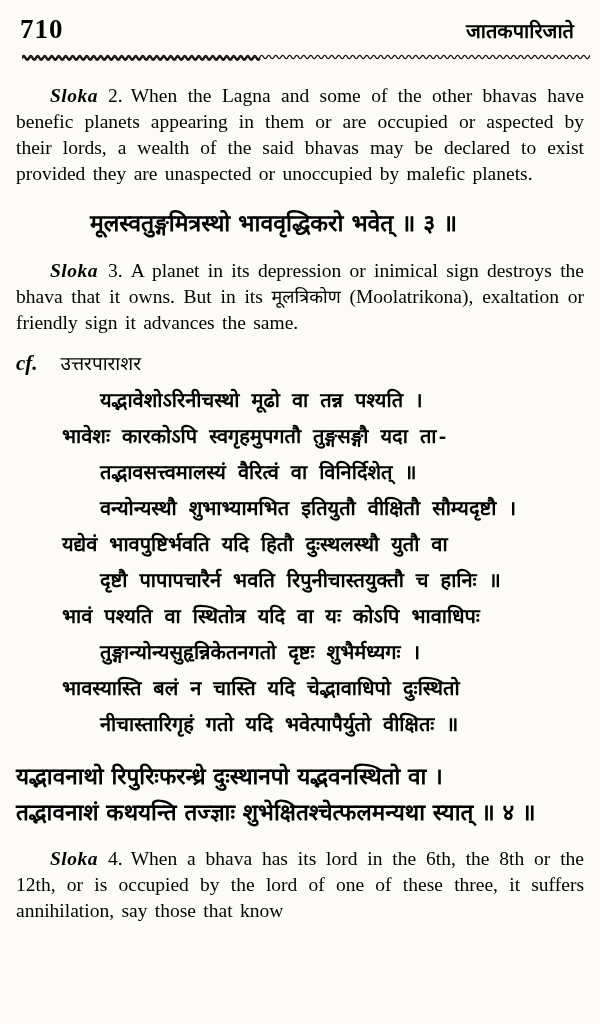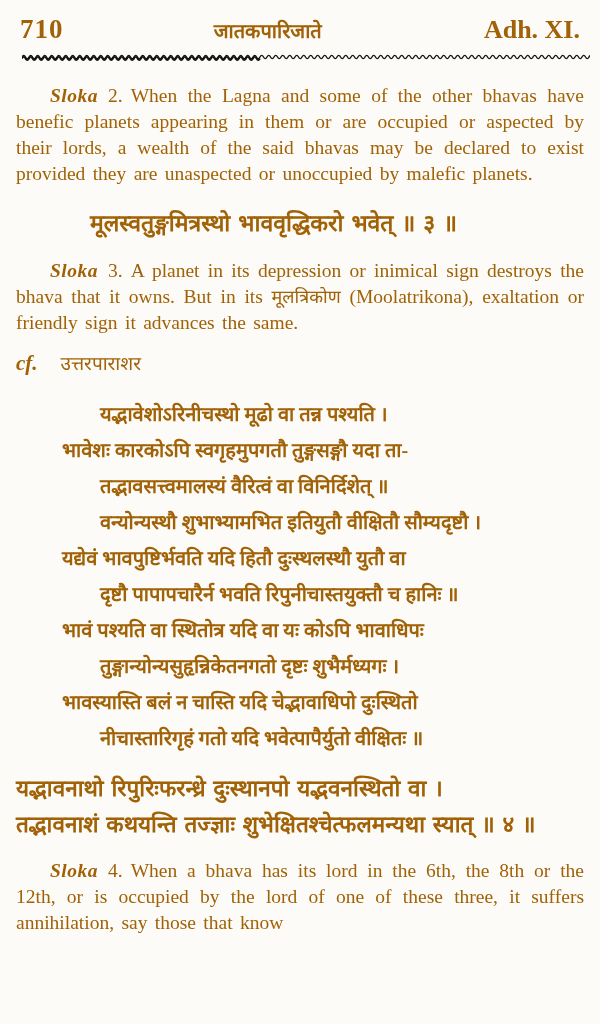--- a/index.html
+++ b/index.html
@@ -6,21 +6,21 @@
   body {
     width: 600px;
     background: #e9e7e0;
     font-family: "Liberation Serif", serif;
   }
   .page {
     position: relative;
     width: 600px;
     height: 1024px;
     background: #fcfbf7;
-    color: #a16207;
+    color: #000000;
     overflow: hidden;
     box-sizing: border-box;
     padding: 12px 16px 0 16px;
   }
   
   .header-row {
     display: flex;
     align-items: baseline;
     justify-content: space-between;
     padding: 2px 4px 0 4px;
@@ -86,22 +86,22 @@
     font-style: italic;
     font-size: 21px;
   }
   .cf-source {
     font-family: "DejaVu Sans", sans-serif;
     font-size: 19px;
     margin-left: 18px;
     text-align: center;
   }
   .quote-block {
-    margin-top: 20px;
-    font-family: Liberation Serif, serif;
+    margin-top: 8px;
+    font-family: Liberation Mono, monospace;
     font-size: 20px;
     line-height: 36px;
     font-weight: 600;
   }
   .quote-line { white-space: nowrap; }
   .qa { margin-left: 84px; }   
   .qb { margin-left: 46px; }   
   .verse-bold-block {
     font-family: "DejaVu Sans", sans-serif;
     font-weight: bold;
@@ -112,21 +112,20 @@
   }
 </style>
 </head>
 <body>
 
 <div class="page">
 
   <div class="header-row">
     <span class="page-number">710</span>
     <span class="running-title">जातकपारिजाते</span>
-    <span class="chapter-label">Adh. XI.</span>
   </div>
 
   <div class="rule-wrap">
     <svg id="wavy-rule" width="568" height="12" viewBox="0 0 568 12">
         <path d="M0,6 q1.75,-3.2 3.5,0 q1.75,3.2 3.5,0 q1.75,-3.2 3.5,0 q1.75,3.2 3.5,0 q1.75,-3.2 3.5,0 q1.75,3.2 3.5,0 q1.75,-3.2 3.5,0 q1.75,3.2 3.5,0 q1.75,-3.2 3.5,0 q1.75,3.2 3.5,0 q1.75,-3.2 3.5,0 q1.75,3.2 3.5,0 q1.75,-3.2 3.5,0 q1.75,3.2 3.5,0 q1.75,-3.2 3.5,0 q1.75,3.2 3.5,0 q1.75,-3.2 3.5,0 q1.75,3.2 3.5,0 q1.75,-3.2 3.5,0 q1.75,3.2 3.5,0 q1.75,-3.2 3.5,0 q1.75,3.2 3.5,0 q1.75,-3.2 3.5,0 q1.75,3.2 3.5,0 q1.75,-3.2 3.5,0 q1.75,3.2 3.5,0 q1.75,-3.2 3.5,0 q1.75,3.2 3.5,0 q1.75,-3.2 3.5,0 q1.75,3.2 3.5,0 q1.75,-3.2 3.5,0 q1.75,3.2 3.5,0 q1.75,-3.2 3.5,0 q1.75,3.2 3.5,0 q1.75,-3.2 3.5,0 q1.75,3.2 3.5,0 q1.75,-3.2 3.5,0 q1.75,3.2 3.5,0 q1.75,-3.2 3.5,0 q1.75,3.2 3.5,0 q1.75,-3.2 3.5,0 q1.75,3.2 3.5,0 q1.75,-3.2 3.5,0 q1.75,3.2 3.5,0 q1.75,-3.2 3.5,0 q1.75,3.2 3.5,0 q1.75,-3.2 3.5,0 q1.75,3.2 3.5,0 q1.75,-3.2 3.5,0 q1.75,3.2 3.5,0 q1.75,-3.2 3.5,0 q1.75,3.2 3.5,0 q1.75,-3.2 3.5,0 q1.75,3.2 3.5,0 q1.75,-3.2 3.5,0 q1.75,3.2 3.5,0 q1.75,-3.2 3.5,0 q1.75,3.2 3.5,0 q1.75,-3.2 3.5,0 q1.75,3.2 3.5,0 q1.75,-3.2 3.5,0 q1.75,3.2 3.5,0 q1.75,-3.2 3.5,0 q1.75,3.2 3.5,0 q1.75,-3.2 3.5,0 q1.75,3.2 3.5,0 q1.75,-3.2 3.5,0 q1.75,3.2 3.5,0 q1.75,-3.2 3.5,0 q1.75,3.2 3.5,0 q1.75,-3.2 3.5,0 q1.75,3.2 3.5,0 q1.75,-3.2 3.5,0 q1.75,3.2 3.5,0 q1.75,-3.2 3.5,0 q1.75,3.2 3.5,0 q1.75,-3.2 3.5,0 q1.75,3.2 3.5,0 q1.75,-3.2 3.5,0 q1.75,3.2 3.5,0 q1.75,-3.2 3.5,0 q1.75,3.2 3.5,0 q1.75,-3.2 3.5,0 q1.75,3.2 3.5,0 q1.75,-3.2 3.5,0 q1.75,3.2 3.5,0 q1.75,-3.2 3.5,0 q1.75,3.2 3.5,0 q1.75,-3.2 3.5,0 q1.75,3.2 3.5,0 q1.75,-3.2 3.5,0 q1.75,3.2 3.5,0 q1.75,-3.2 3.5,0 q1.75,3.2 3.5,0 q1.75,-3.2 3.5,0 q1.75,3.2 3.5,0 q1.75,-3.2 3.5,0 q1.75,3.2 3.5,0 q1.75,-3.2 3.5,0 q1.75,3.2 3.5,0 q1.75,-3.2 3.5,0 q1.75,3.2 3.5,0 q1.75,-3.2 3.5,0 q1.75,3.2 3.5,0 q1.75,-3.2 3.5,0 q1.75,3.2 3.5,0 q1.75,-3.2 3.5,0 q1.75,3.2 3.5,0 q1.75,-3.2 3.5,0 q1.75,3.2 3.5,0 q1.75,-3.2 3.5,0 q1.75,3.2 3.5,0 q1.75,-3.2 3.5,0 q1.75,3.2 3.5,0 q1.75,-3.2 3.5,0 q1.75,3.2 3.5,0 q1.75,-3.2 3.5,0 q1.75,3.2 3.5,0 q1.75,-3.2 3.5,0 q1.75,3.2 3.5,0 q1.75,-3.2 3.5,0 q1.75,3.2 3.5,0 q1.75,-3.2 3.5,0 q1.75,3.2 3.5,0 q1.75,-3.2 3.5,0 q1.75,3.2 3.5,0 q1.75,-3.2 3.5,0 q1.75,3.2 3.5,0 q1.75,-3.2 3.5,0 q1.75,3.2 3.5,0 q1.75,-3.2 3.5,0 q1.75,3.2 3.5,0 q1.75,-3.2 3.5,0 q1.75,3.2 3.5,0 q1.75,-3.2 3.5,0 q1.75,3.2 3.5,0 q1.75,-3.2 3.5,0 q1.75,3.2 3.5,0 q1.75,-3.2 3.5,0 q1.75,3.2 3.5,0 q1.75,-3.2 3.5,0 q1.75,3.2 3.5,0 q1.75,-3.2 3.5,0 q1.75,3.2 3.5,0 q1.75,-3.2 3.5,0 q1.75,3.2 3.5,0 q1.75,-3.2 3.5,0 q1.75,3.2 3.5,0 q1.75,-3.2 3.5,0 q1.75,3.2 3.5,0 q1.75,-3.2 3.5,0 q1.75,3.2 3.5,0 q1.75,-3.2 3.5,0 q1.75,3.2 3.5,0 q1.75,-3.2 3.5,0 q1.75,3.2 3.5,0 q1.75,-3.2 3.5,0 q1.75,3.2 3.5,0 q1.75,-3.2 3.5,0 q1.75,3.2 3.5,0 q1.75,-3.2 3.5,0 q1.75,3.2 3.5,0 q1.75,-3.2 3.5,0 q1.75,3.2 3.5,0" fill="none" stroke="#161210" stroke-width="1.4"></path>
         <path d="M0,7.5 q1.75,-3.2 3.5,0 q1.75,3.2 3.5,0 q1.75,-3.2 3.5,0 q1.75,3.2 3.5,0 q1.75,-3.2 3.5,0 q1.75,3.2 3.5,0 q1.75,-3.2 3.5,0 q1.75,3.2 3.5,0 q1.75,-3.2 3.5,0 q1.75,3.2 3.5,0 q1.75,-3.2 3.5,0 q1.75,3.2 3.5,0 q1.75,-3.2 3.5,0 q1.75,3.2 3.5,0 q1.75,-3.2 3.5,0 q1.75,3.2 3.5,0 q1.75,-3.2 3.5,0 q1.75,3.2 3.5,0 q1.75,-3.2 3.5,0 q1.75,3.2 3.5,0 q1.75,-3.2 3.5,0 q1.75,3.2 3.5,0 q1.75,-3.2 3.5,0 q1.75,3.2 3.5,0 q1.75,-3.2 3.5,0 q1.75,3.2 3.5,0 q1.75,-3.2 3.5,0 q1.75,3.2 3.5,0 q1.75,-3.2 3.5,0 q1.75,3.2 3.5,0 q1.75,-3.2 3.5,0 q1.75,3.2 3.5,0 q1.75,-3.2 3.5,0 q1.75,3.2 3.5,0 q1.75,-3.2 3.5,0 q1.75,3.2 3.5,0 q1.75,-3.2 3.5,0 q1.75,3.2 3.5,0 q1.75,-3.2 3.5,0 q1.75,3.2 3.5,0 q1.75,-3.2 3.5,0 q1.75,3.2 3.5,0 q1.75,-3.2 3.5,0 q1.75,3.2 3.5,0 q1.75,-3.2 3.5,0 q1.75,3.2 3.5,0 q1.75,-3.2 3.5,0 q1.75,3.2 3.5,0 q1.75,-3.2 3.5,0 q1.75,3.2 3.5,0 q1.75,-3.2 3.5,0 q1.75,3.2 3.5,0 q1.75,-3.2 3.5,0 q1.75,3.2 3.5,0 q1.75,-3.2 3.5,0 q1.75,3.2 3.5,0 q1.75,-3.2 3.5,0 q1.75,3.2 3.5,0 q1.75,-3.2 3.5,0 q1.75,3.2 3.5,0 q1.75,-3.2 3.5,0 q1.75,3.2 3.5,0 q1.75,-3.2 3.5,0 q1.75,3.2 3.5,0 q1.75,-3.2 3.5,0 q1.75,3.2 3.5,0 q1.75,-3.2 3.5,0 q1.75,3.2 3.5,0" fill="none" stroke="#161210" stroke-width="1.8"></path>
       </svg>
   </div>
 
   <p class="para para-sloka2"><span class="sloka-word">Sloka</span><span class="sloka-num">2.</span><span>When the Lagna and some of the other bhavas have benefic planets appearing in them or are occupied or aspected by their lords, a wealth of the said bhavas may be declared to exist provided they are unaspected or unoccupied by malefic planets.</span></p>

